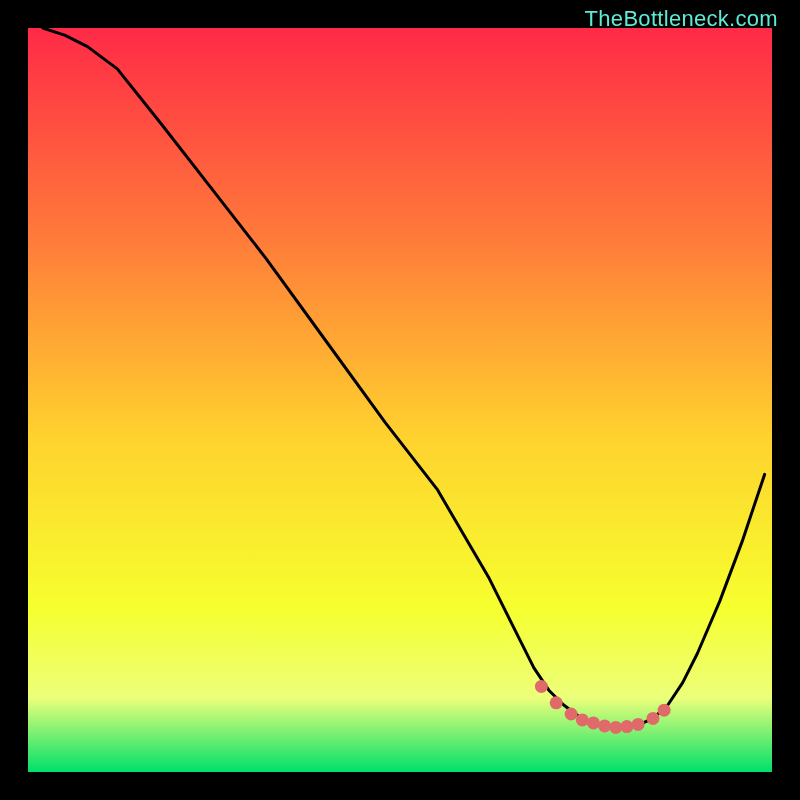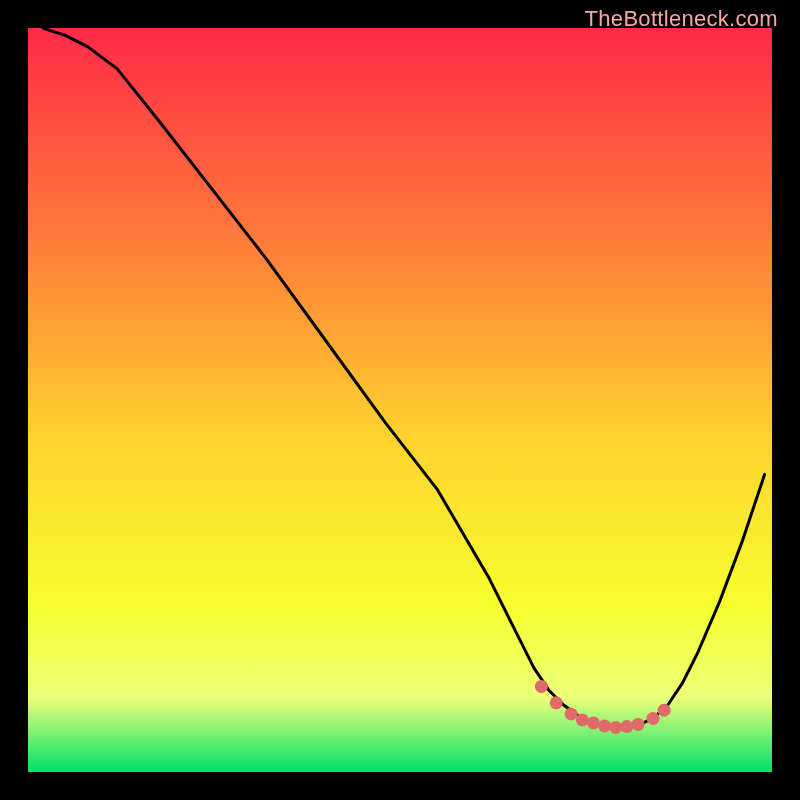--- a/index.html
+++ b/index.html
@@ -16,21 +16,21 @@
     left: 0;
     top: 0;
     width: 800px;
     height: 800px;
     background: #000;
   }
   .watermark {
     position: absolute;
     top: 6px;
     right: 22px;
-    color: #fca5a5;
+    color: #5eead4;
     font-size: 22px;
     font-weight: 500;
     letter-spacing: 0.3px;
   }
   .plot {
     position: absolute;
     left: 28px;
     top: 28px;
     width: 744px;
     height: 744px;

